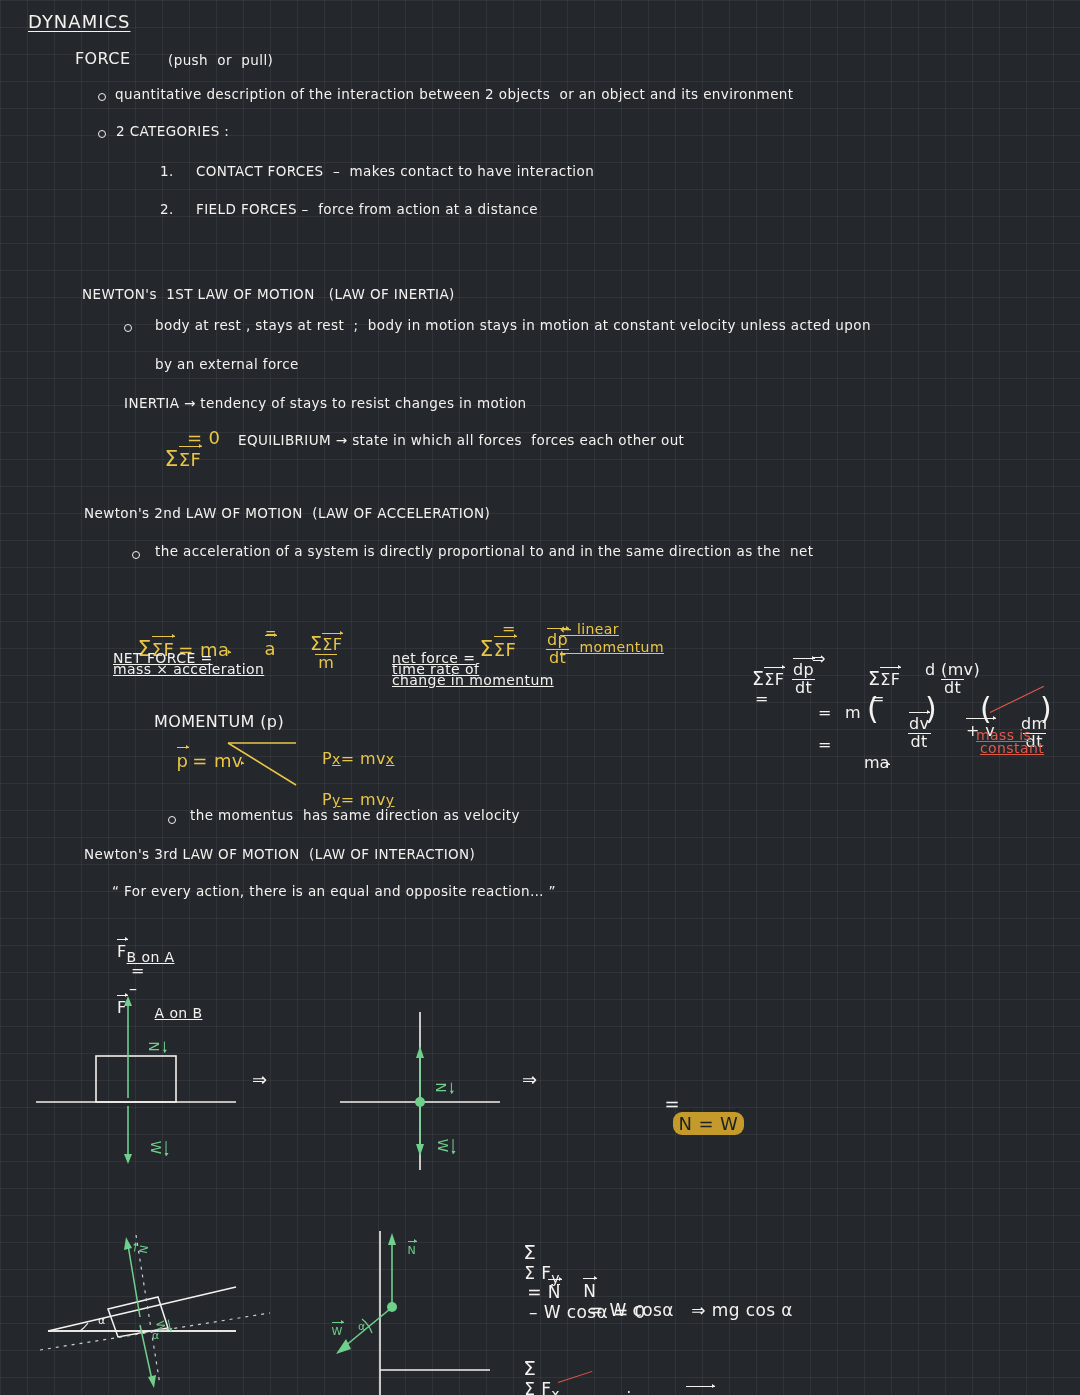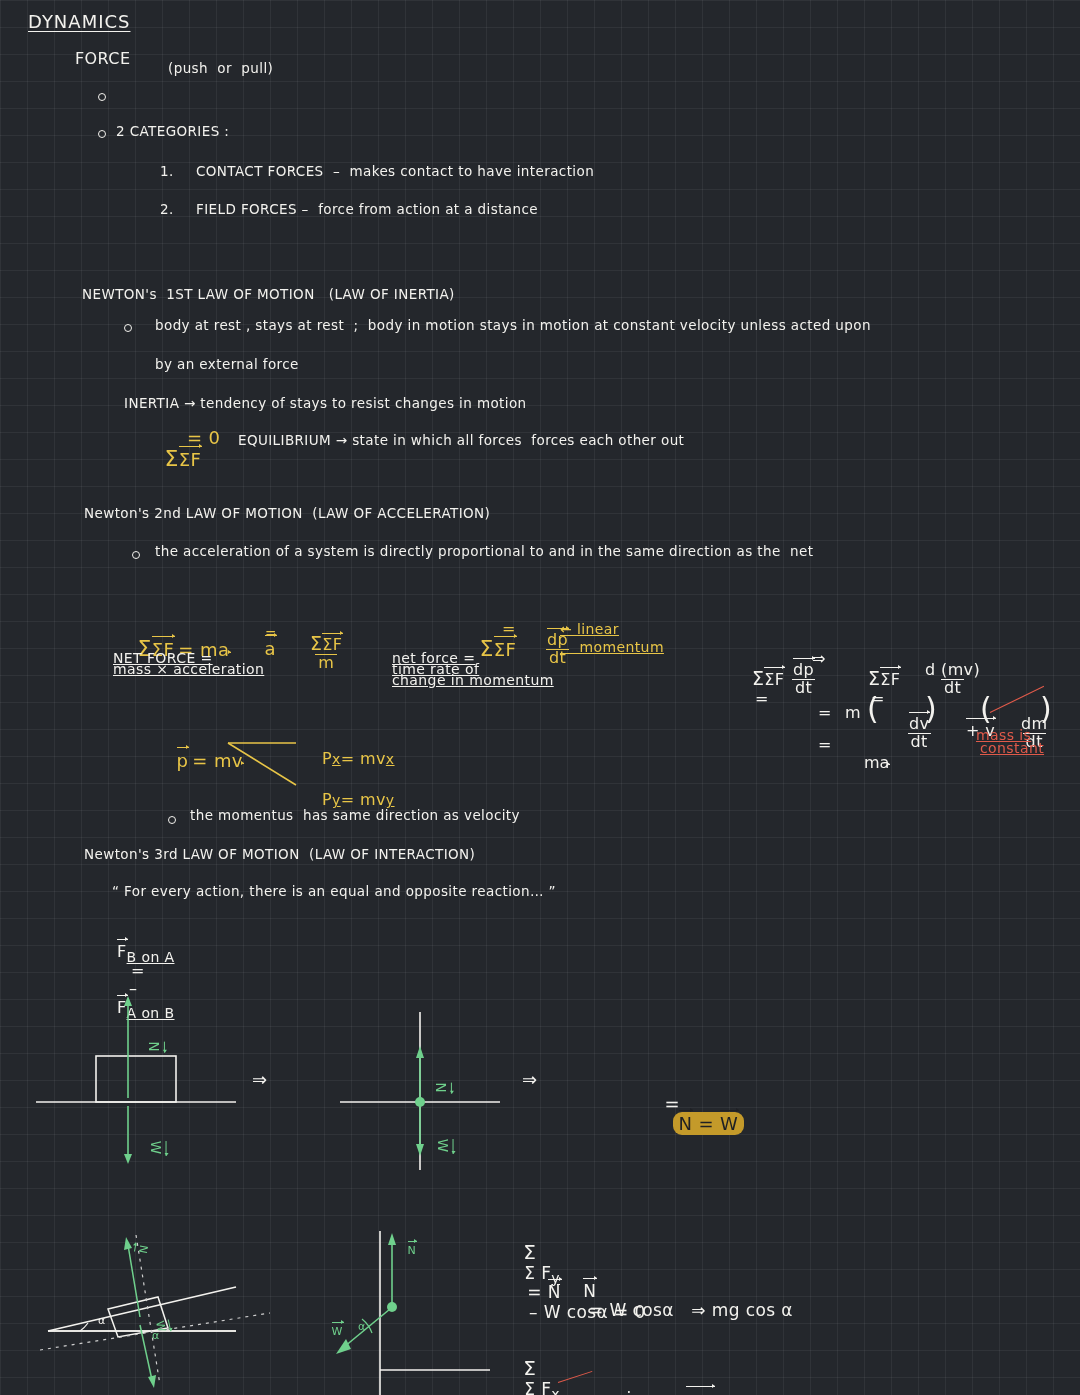--- a/index.html
+++ b/index.html
@@ -85,23 +85,24 @@
   }
 </style>
 </head>
 <body>
 
 <div class="page">
 
   <div class="t xl ul white" style="left:28px; top:12px; letter-spacing:1px;">DYNAMICS</div>
 
   <div class="t lg white" style="left:75px; top:50px;">FORCE</div>
-  <div class="t md white" style="left:168px; top:61px;">(push  or  pull)</div>
+  <div class="t md white" style="left:168px; top:53px;">(push  or  pull)</div>
 
   <div class="bullet" style="left:98px; top:93px;"></div>
+  <div class="t md white" style="left:115px; top:87px;">quantitative description of the interaction between 2 objects  or an object and its environment</div>
 
   <div class="bullet" style="left:98px; top:130px;"></div>
   <div class="t md white" style="left:116px; top:124px;">2 CATEGORIES :</div>
 
   <div class="t md white" style="left:160px; top:164px;">1.</div>
   <div class="t md white" style="left:196px; top:164px;">CONTACT FORCES  –  makes contact to have interaction</div>
 
   <div class="t md white" style="left:160px; top:202px;">2.</div>
   <div class="t md white" style="left:196px; top:202px;">FIELD FORCES –  force from action at a distance</div>
 
@@ -204,20 +205,23 @@
   <div class="strike" style="left:990px; top:712px; width:60px; transform:rotate(-26deg);"></div>
 
   <div class="t xs red" style="left:976px; top:727px;">mass is</div>
   <div class="t xs red" style="left:980px; top:740px;">constant</div>
 
   <div class="t lg white" style="left:818px; top:736px;">=</div>
   <div class="t lg white" style="left:842px; top:736px;">
     <span style="letter-spacing:0;">ma</span><span class="vecb"></span>
   </div>
 
+  <div class="t lg white" style="left:132px; top:695px;">
+    <span>MOMENTUM (p)</span>
+  </div>
   <div class="t xl yellow" style="left:152px; top:730px;">
     <span class="vecb">p</span><span style="margin-left:4px;">= mv</span><span class="vecb"></span>
   </div>
 
   <svg style="left:228px; top:735px;" width="80" height="60">
     <line x1="0" y1="8" x2="68" y2="8" stroke="#e8c547" stroke-width="1.6"></line>
     <line x1="0" y1="8" x2="68" y2="50" stroke="#e8c547" stroke-width="1.6"></line>
   </svg>
 
   <div class="t lg yellow" style="left:300px; top:732px;">
@@ -230,21 +234,21 @@
   <div class="bullet" style="left:168px; top:816px;"></div>
   <div class="t md white" style="left:190px; top:808px;">the momentus  has same direction as velocity</div>
 
   <div class="t md white" style="left:84px; top:847px;">Newton's 3rd LAW OF MOTION  (LAW OF INTERACTION)</div>
   <div class="t md white" style="left:112px; top:884px;">“ For every action, there is an equal and opposite reaction… ”</div>
 
   <div class="t lg white" style="left:95px; top:925px;">
     <span class="vecb">F</span><span class="xs" style="position:relative; top:5px;">B on A</span>
     <span style="margin-left:14px;">=</span>
     <span style="margin-left:12px;">–</span>
-    <span class="vecb">F</span><span class="xs" style="position:relative; top:5px;">A on B</span>
+    <span class="vecb">F</span><span class="xs" style="position:relative; top:5px;padding-left:28px;">A on B</span>
   </div>
 
   <svg style="left:36px; top:990px;" width="220" height="180">
     <line x1="0" y1="112" x2="200" y2="112" stroke="#f3f2ee" stroke-width="1.6"></line>
     <rect x="60" y="66" width="80" height="46" fill="none" stroke="#f3f2ee" stroke-width="1.6"></rect>
     <line x1="92" y1="108" x2="92" y2="14" stroke="#6fd08c" stroke-width="1.6"></line>
     <polygon points="92,6 88,16 96,16" fill="#6fd08c"></polygon>
     <line x1="92" y1="116" x2="92" y2="166" stroke="#6fd08c" stroke-width="1.6"></line>
     <polygon points="92,174 88,164 96,164" fill="#6fd08c"></polygon>
   </svg>

